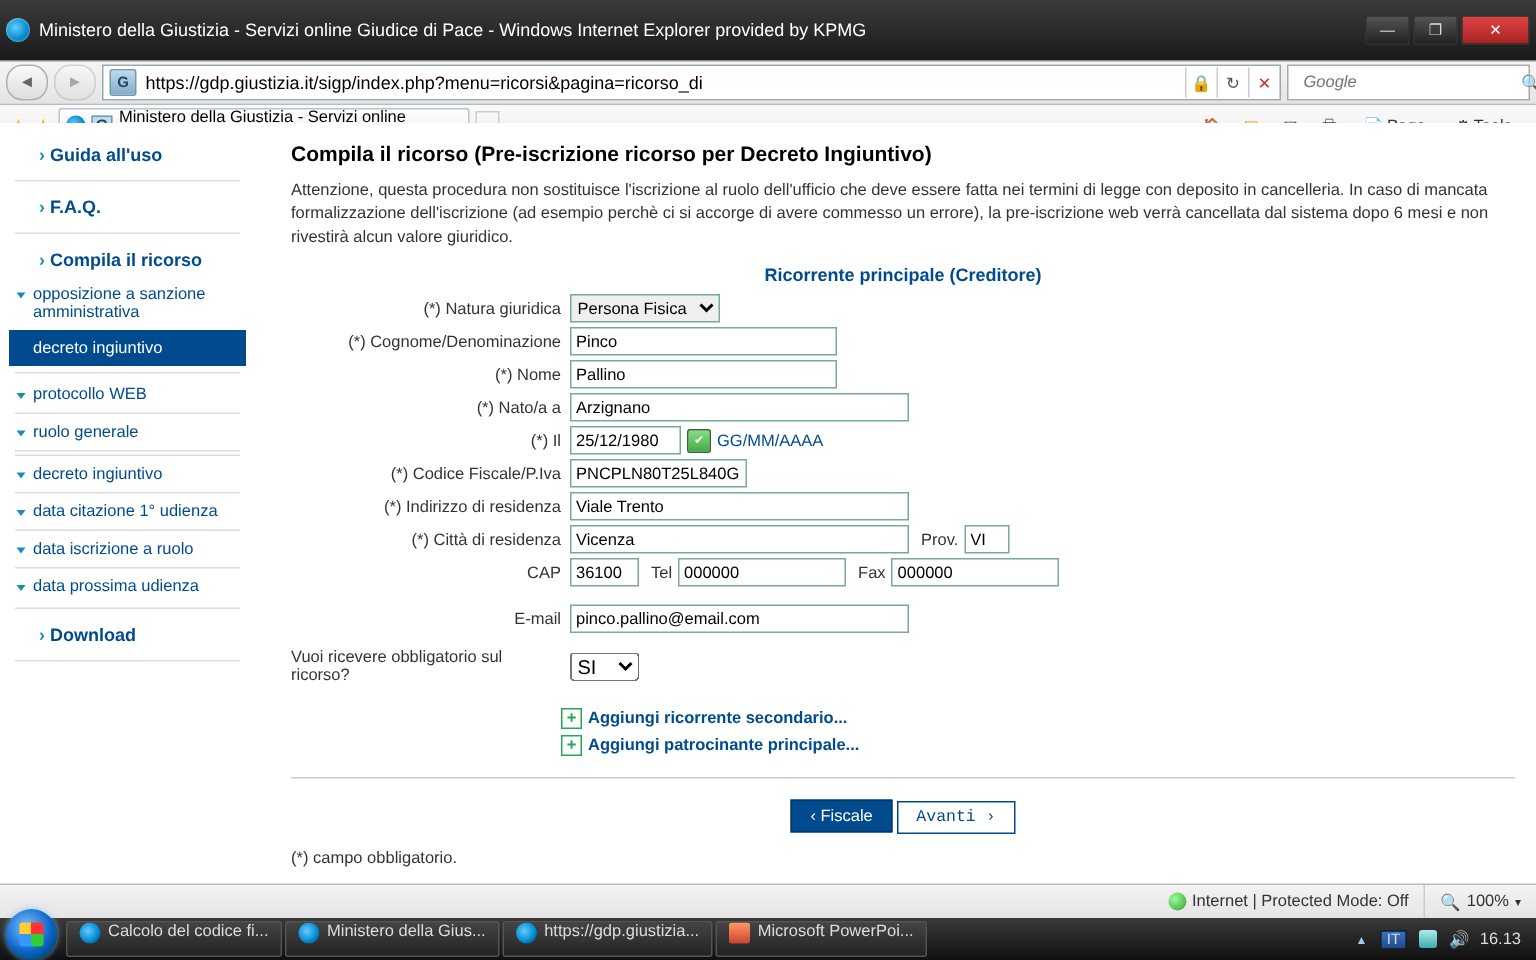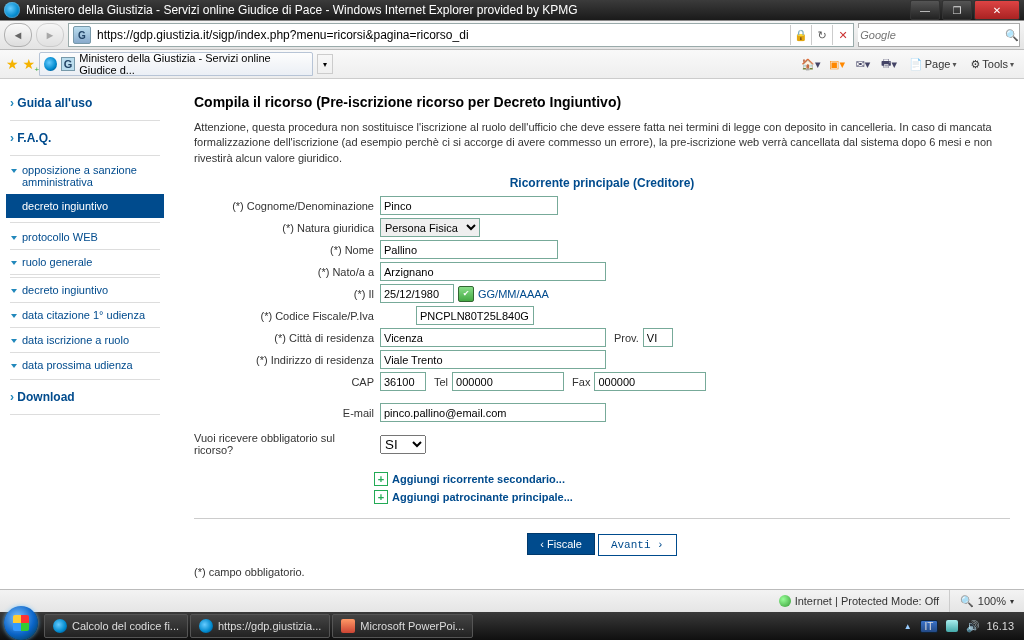--- a/index.html
+++ b/index.html
@@ -1,43 +1,43 @@
 <!DOCTYPE html>
 <html><head>
 <meta charset="utf-8">
 <style>
 body { margin:0; font-family:"Segoe UI", Arial, sans-serif; font-size:11px; background:#fff; overflow:hidden; width:1024px; height:640px; position:relative; }
-.titlebar { height:20px; background:linear-gradient(#3b3b3b,#1a1a1a); display:flex; align-items:center; color:#fff; font-size:12px; padding:0 4px; }
+.titlebar { height:40px; background:linear-gradient(#3b3b3b,#1a1a1a); display:flex; align-items:center; color:#fff; font-size:12px; padding:0 4px; }
 .titlebar .ie-icon { width:16px; height:16px; background:radial-gradient(circle at 40% 40%,#6cf,#08c 60%,#036); border-radius:50%; margin-right:6px; box-shadow:0 0 2px rgba(255,255,255,.7)inset; }
 .titlebar .spacer { flex:1; }
 .winbtn { width:28px; height:18px; margin-left:2px; border:1px solid #333; background:linear-gradient(#555,#222); display:flex; align-items:center; justify-content:center; font-size:10px; color:#ddd; border-radius:2px; }
 .winbtn.max{background:linear-gradient(#555,#222);}
 .winbtn.close { width:44px; background:linear-gradient(#d44,#a22); color:#fff; }
 .navbar { height:28px; background:linear-gradient(#f5f5f5,#e4e4e4); border-top:1px solid #888; border-bottom:1px solid #bbb; display:flex; align-items:center; padding:0 4px; gap:4px; }
 .navbtn { width:26px; height:22px; border:1px solid #b0b0b0; border-radius:11px; background:linear-gradient(#fafafa,#ddd); display:flex; align-items:center; justify-content:center; color:#666; }
 .addrbar { flex:1; display:flex; align-items:center; height:22px; border:1px solid #9aa; background:#fff; }
 .addrbar .favicon { width:16px; height:16px; margin:0 4px; background:linear-gradient(#bde,#8ac); border:1px solid #79a; border-radius:2px; display:flex; align-items:center; justify-content:center; font-weight:bold; font-size:10px; color:#246; }
 .addrbar input { border:none; flex:1; font-size:12px; outline:none; height:20px; }
 .addrbar .addrbtn { width:20px; height:20px; display:flex; align-items:center; justify-content:center; border-left:1px solid #ccc; color:#555; }
-.searchbox { width:160px; height:22px; border:1px solid #aaa; display:flex; align-items:center; background:#fff;justify-content:flex-end; }
+.searchbox { width:160px; height:22px; border:1px solid #aaa; display:flex; align-items:center; background:#fff; }
 .searchbox .sg { width:14px; height:14px; margin:0 4px; border-radius:50%; background:radial-gradient(#5a9cff,#1a5fcc); }
 .searchbox input { border:none; flex:1; font-size:11px; outline:none; font-style:italic; color:#888; }
 .searchbox .mag { width:20px; color:#555; text-align:center; }
 .favrow { height:28px; background:linear-gradient(#f9f9f9,#eee); border-bottom:1px solid #ccc; display:flex; align-items:center; padding:0 6px; gap:4px; }
 .star{color:#f5b301;font-size:14px;}
 .tab { height:22px; border:1px solid #b7c4d6; background:linear-gradient(#fdfdfd,#ebeff5); display:flex; align-items:center; padding:0 8px 0 4px; gap:4px; border-radius:2px 2px 0 0; font-size:11px; max-width:260px; }
 .tab .favicon { width:14px; height:14px; background:radial-gradient(circle at 40% 40%,#6cf,#08c 60%,#036); border-radius:50%; }
 .favrow .spacer{flex:1;}
 .cmdbar { display:flex; align-items:center; gap:6px; color:#333; }
 .cmdico { width:18px; height:18px; display:flex; align-items:center; justify-content:center; color:#446; border:1px solid transparent; }
 .cmdbtn { padding:0 4px; height:20px; display:flex; align-items:center; gap:2px; }
 .cmdbtn .drop{font-size:8px;color:#555;}
 .content { position:absolute; top:82px; bottom:56px; left:0; right:0; overflow:auto; background:#fff; }
 .sidebar { position:absolute; left:0; top:0; width:170px; padding:8px 0; }
-.sidebar .cat { color:#004b8d; font-weight:bold; padding:6px 10px; cursor:pointer; font-size:12px; }
+.sidebar .cat { color:#004b8d; font-weight:bold; padding:6px 10px; cursor:pointer; font-size:12px;margin-left:16px; }
 .sidebar .cat::before { content:"› "; color:#28b; font-weight:bold; }
 .sidebar .sub { color:#004b8d; padding:4px 10px 4px 22px; font-size:11px; cursor:pointer; position:relative; }
 .sidebar .caret::before { content:""; position:absolute; left:12px; top:8px; border-left:4px solid #28b; border-top:3px solid transparent; border-bottom:3px solid transparent; transform:rotate(90deg); }
 .sidebar .sub.active { background:#004b8d; color:#fff; margin:2px 6px; padding:6px 10px 6px 16px; }
 .sidebar hr { border:none; border-top:1px solid #ddd; margin:4px 10px; }
 .main { margin-left:180px; padding:8px 14px 20px 14px; color:#333; }
 .main h2 { color:#000000; font-size:14px; font-weight:bold; margin:4px 0 10px 0; }
 .notice { font-size:11px; line-height:1.4; color:#333; }
 .section-hdr { text-align:center; color:#004b8d; font-weight:bold; font-size:12px; margin:10px 0 6px 0; }
 .formrow { display:flex; align-items:center; margin:3px 0; }
@@ -54,21 +54,21 @@
 .btn.back { background:#004b8d; color:#fff; border:1px solid #00396c; }
 .btn.next { background:#fff; color:#004b8d; border:1px solid #004b8d;font-family:Liberation Mono, monospace; }
 .req { font-size:11px; color:#333; margin-top:6px; }
 .statusbar { position:absolute; bottom:28px; left:0; right:0; height:22px; background:linear-gradient(#f3f3f3,#e5e5e5); border-top:1px solid #bbb; display:flex; align-items:center; font-size:11px; }
 .statusbar .seg { padding:0 10px; border-right:1px solid #ccc; height:100%; display:flex; align-items:center; gap:4px; color:#333; }
 .statusbar .spacer{flex:1;}
 .globe{width:12px;height:12px;border-radius:50%;background:radial-gradient(circle at 35% 35%,#9f9,#393);display:inline-block;}
 .taskbar { position:absolute; bottom:0; left:0; right:0; height:28px; background:linear-gradient(#3a3a3a,#0f0f0f); display:flex; align-items:center; padding:0 4px; color:#ddd; font-size:11px; gap:2px; }
 .startorb { width:34px; height:34px; border-radius:50%; background:radial-gradient(circle at 40% 35%,#7ec1ff,#0a64c8 55%,#033); margin-top:-6px; margin-right:4px; box-shadow:0 0 4px rgba(120,200,255,.8); position:relative; display:flex; align-items:center; justify-content:center; }
 .startorb::before{content:"";width:16px;height:16px;background:conic-gradient(#f33 0 25%,#3c3 0 50%,#39f 0 75%,#fc3 0);border-radius:2px;}
-.tbtn { height:22px; padding:0 8px; background:linear-gradient(#444,#222); border:1px solid #555; border-radius:2px; display:flex; align-items:center; gap:5px; max-width:140px; overflow:hidden; white-space:nowrap; text-overflow:ellipsis; }
+.tbtn { height:22px; padding:0 8px; background:linear-gradient(#444,#222); border:1px solid #555; border-radius:2px; display:flex; gap:5px; max-width:140px; overflow:hidden; white-space:nowrap; text-overflow:ellipsis; }
 .tbtn .ico{width:14px;height:14px;border-radius:2px;}
 .ico.ie{background:radial-gradient(circle at 40% 40%,#6cf,#08c 60%,#036);border-radius:50%;}
 .ico.pp{background:linear-gradient(#f96,#c43);}
 .tray { margin-left:auto; display:flex; align-items:center; gap:8px; padding:0 6px; }
 .tray .lang{background:linear-gradient(#3a72c8,#234a86);border:1px solid #123;padding:0 4px;border-radius:2px;font-size:10px;text-align:right;}
 .trayico{width:12px;height:12px;}
 </style>
 </head>
 <body>
 
@@ -125,20 +125,21 @@
       </div>
   </div>
 </div>
 
 <div class="content">
   <div class="sidebar">
     <div class="cat">Guida all'uso</div>
       <hr>
     <div class="cat">F.A.Q.</div>
       <hr>
+    <div class="cat">Compila il ricorso</div>
     <div class="sub caret">opposizione a sanzione amministrativa</div>
     <div class="sub active">decreto ingiuntivo</div>
       <hr>
     <div class="sub caret">protocollo WEB</div>
       <hr style="margin:2px 10px">
     <div class="sub caret">ruolo generale</div>
       <hr style="margin:2px 10px">
       <hr style="margin:2px 10px">
     <div class="sub caret">decreto ingiuntivo</div>
       <hr style="margin:2px 10px">
@@ -151,27 +152,27 @@
     <div class="cat">Download</div>
       <hr>
   </div>
 
   <div class="main">
     <h2>Compila il ricorso (Pre-iscrizione ricorso per Decreto Ingiuntivo)</h2>
     <div class="notice">Attenzione, questa procedura non sostituisce l'iscrizione al ruolo dell'ufficio che deve essere fatta nei termini di legge con deposito in cancelleria. In caso di mancata formalizzazione dell'iscrizione (ad esempio perchè ci si accorge di avere commesso un errore), la pre-iscrizione web verrà cancellata dal sistema dopo 6 mesi e non rivestirà alcun valore giuridico.</div>
     <div class="section-hdr">Ricorrente principale (Creditore)</div>
 
     <div class="formrow">
+        <span class="lbl">(*) Natura giuridica</span>
+      <select style="width:100px"><option>Persona Fisica</option></select>
+      </div>
+
+    <div class="formrow">
         <span class="lbl">(*) Cognome/Denominazione</span>
       <input type="text" style="width: 170px;" value="Pinco">
-      </div>
-
-    <div class="formrow">
-        <span class="lbl">(*) Natura giuridica</span>
-      <select style="width:100px"><option>Persona Fisica</option></select>
       </div>
 
     <div class="formrow">
         <span class="lbl">(*) Nome</span>
       <input type="text" style="width: 170px;" value="Pallino">
       </div>
 
     <div class="formrow">
         <span class="lbl">(*) Nato/a a</span>
       <input type="text" style="width: 218px;" value="Arzignano">
@@ -179,33 +180,33 @@
 
     <div class="formrow">
         <span class="lbl">(*) Il</span>
       <input type="text" style="width: 66px;" value="25/12/1980">
       <span class="cal-icon">✔</span>
       <span style="color:#004b8d;">GG/MM/AAAA</span>
       </div>
 
     <div class="formrow">
         <span class="lbl">(*) Codice Fiscale/P.Iva</span>
-      <input type="text" style="width: 110px; margin-left: 36px;" value="PNCPLN80T25L840G">
+      <input type="text" style="width: 110px;" value="PNCPLN80T25L840G">
+      </div>
+
+    <div class="formrow">
+        <span class="lbl">(*) Indirizzo di residenza</span>
+      <input type="text" style="width: 218px;" value="Viale Trento">
       </div>
 
     <div class="formrow">
         <span class="lbl">(*) Città di residenza</span>
       <input type="text" style="width: 218px;" value="Vicenza">
       <span class="inline-lbl">Prov.</span>
       <input type="text" style="width: 22px;" value="VI">
-      </div>
-
-    <div class="formrow">
-        <span class="lbl">(*) Indirizzo di residenza</span>
-      <input type="text" style="width: 218px;" value="Viale Trento">
       </div>
 
     <div class="formrow">
         <span class="lbl">CAP</span>
       <input type="text" style="width: 38px;" value="36100">
       <span class="inline-lbl">Tel</span>
       <input type="text" style="width: 104px;" value="000000">
       <span class="inline-lbl">Fax</span>
       <input type="text" style="width: 104px;" value="000000">
       </div>
@@ -253,20 +254,24 @@
 </div>
 
 <div class="taskbar">
   <div class="startorb"></div>
   <div class="tbtn">
       <span class="ico ie"></span>
       <span>Calcolo del codice fi...</span>
     </div>
   <div class="tbtn">
       <span class="ico ie"></span>
+      <span>Ministero della Gius...</span>
+    </div>
+  <div class="tbtn">
+      <span class="ico ie"></span>
       <span>https://gdp.giustizia...</span>
     </div>
   <div class="tbtn">
       <span class="ico pp"></span>
       <span>Microsoft PowerPoi...</span>
     </div>
   <div class="tray">
     <span style="font-size:8px;color:#9cf">▲</span>
     <span class="lang">IT</span>
     <span class="trayico" style="background:linear-gradient(#aee,#4aa);border-radius:2px"></span>

